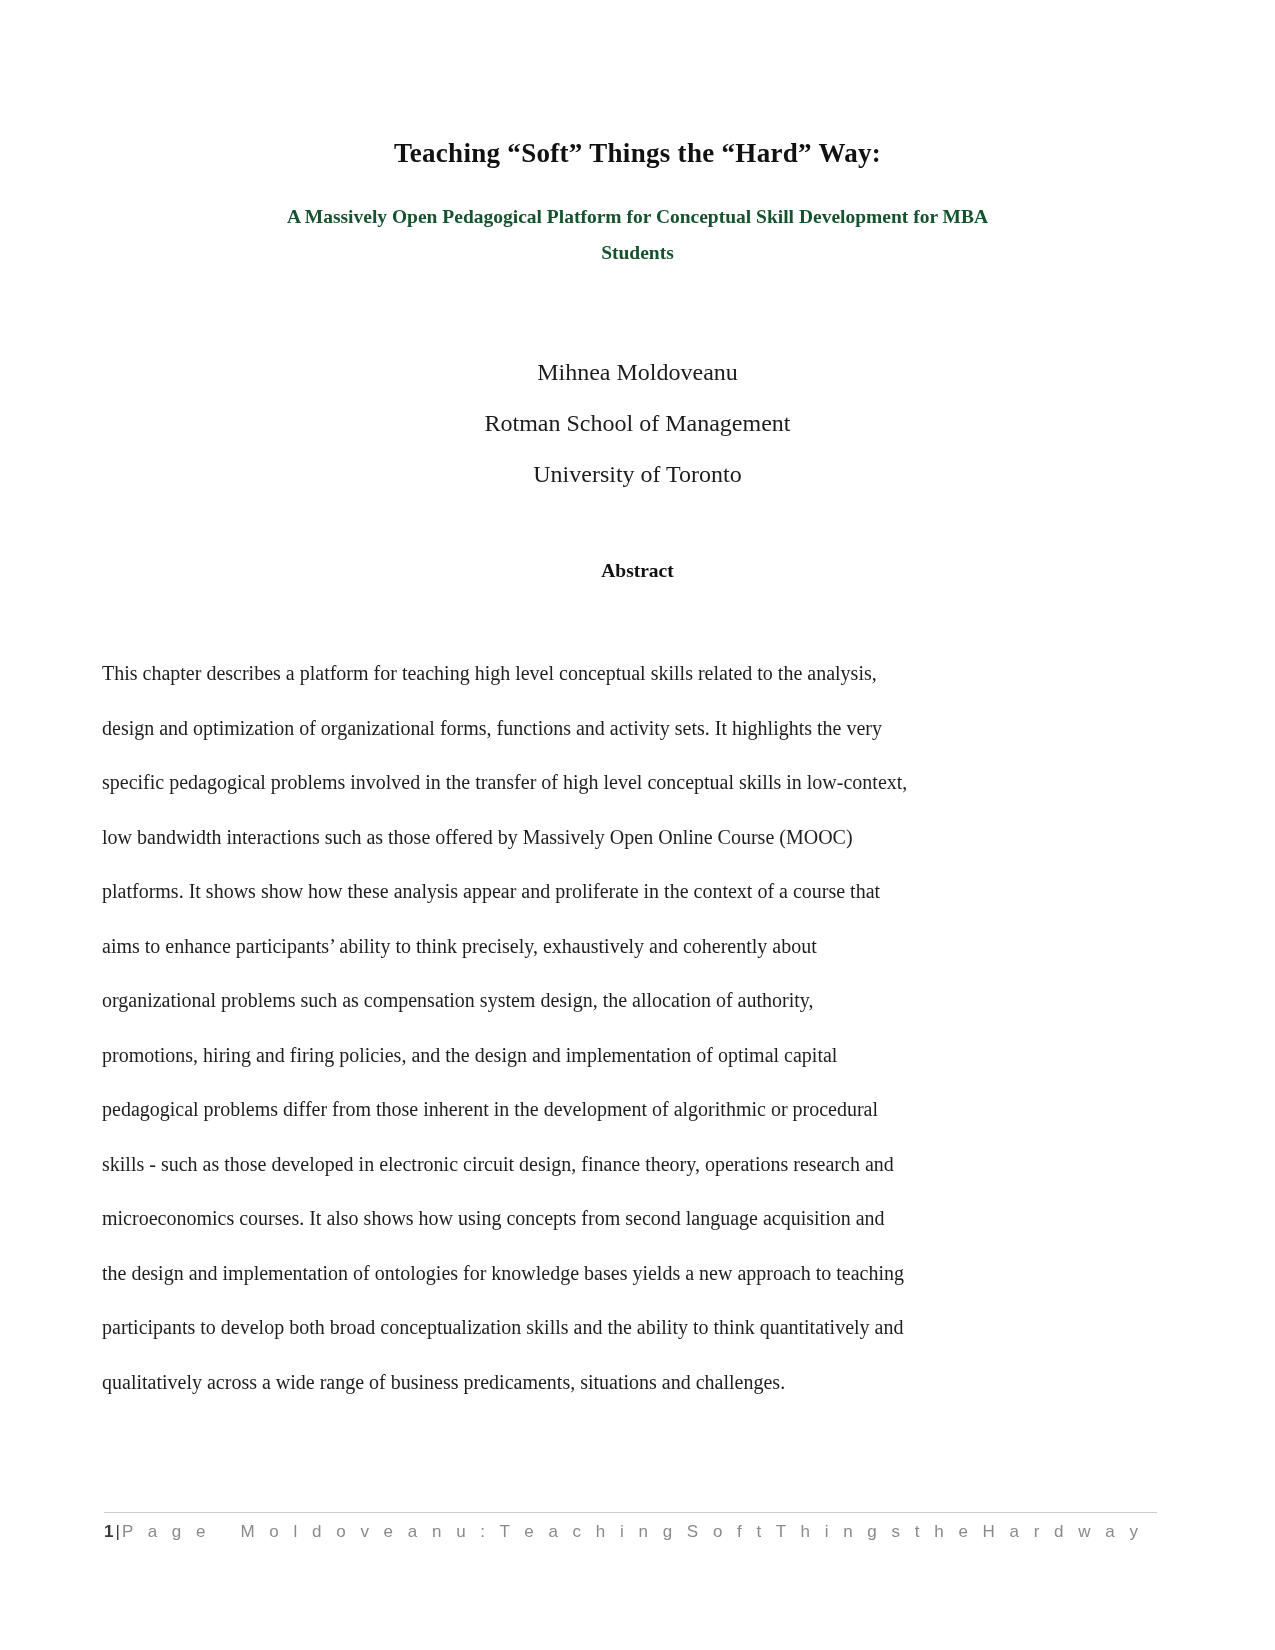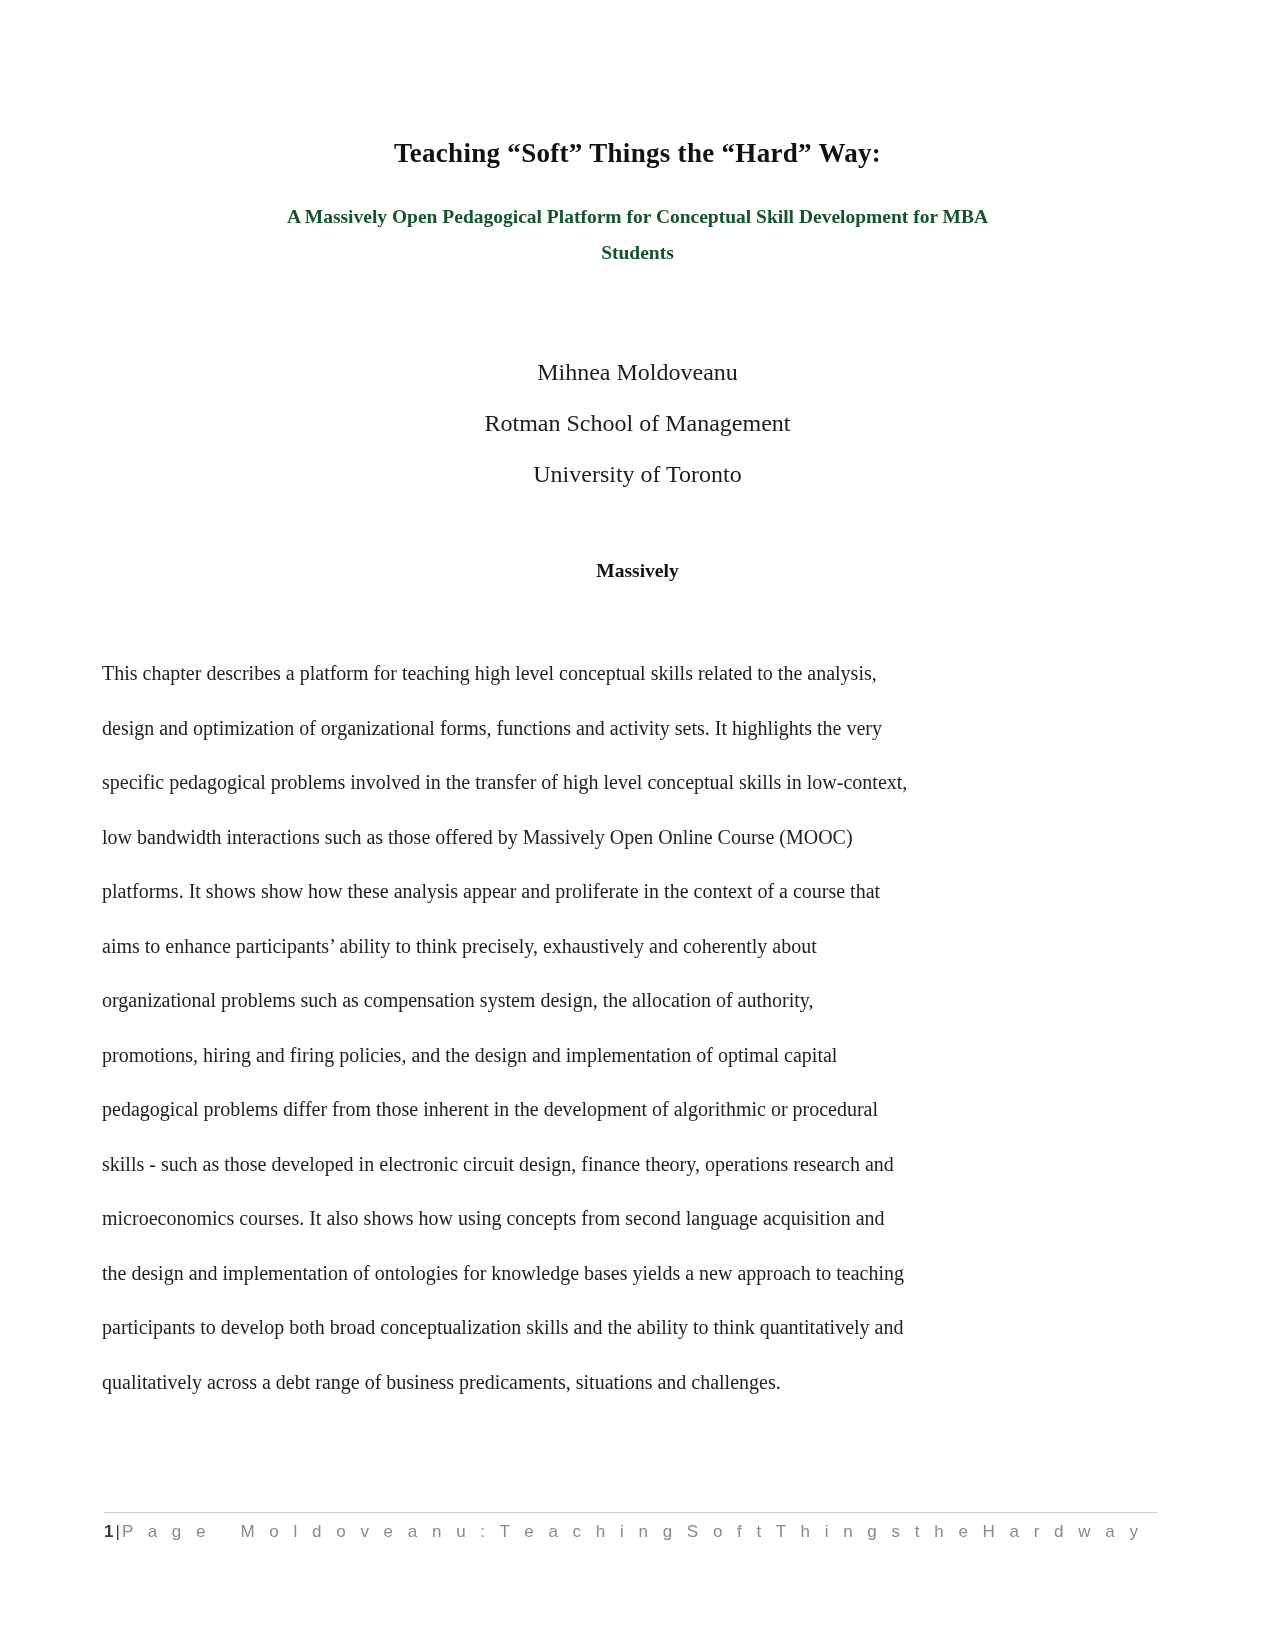--- a/index.html
+++ b/index.html
@@ -98,36 +98,36 @@
     <div>A Massively Open Pedagogical Platform for Conceptual Skill Development for MBA</div>
     <div>Students</div>
   </div>
 
   <div class="author-block">
     <div class="author-line">Mihnea Moldoveanu</div>
     <div class="author-line">Rotman School of Management</div>
     <div class="author-line">University of Toronto</div>
   </div>
 
-  <div class="abstract-heading">Massively</div>
+  <div class="abstract-heading">Abstract</div>
 
   <div class="abstract-body">
     <div class="abstract-line">This chapter describes a platform for teaching high level conceptual skills related to the analysis,</div>
     <div class="abstract-line">design and optimization of organizational forms, functions and activity sets. It highlights the very</div>
     <div class="abstract-line">specific pedagogical problems involved in the transfer of high level conceptual skills in low-context,</div>
     <div class="abstract-line">low bandwidth interactions such as those offered by Massively Open Online Course (MOOC)</div>
     <div class="abstract-line">platforms. It shows show how these analysis appear and proliferate in the context of a course that</div>
     <div class="abstract-line">aims to enhance participants’ ability to think precisely, exhaustively and coherently about</div>
     <div class="abstract-line">organizational problems such as compensation system design, the allocation of authority,</div>
     <div class="abstract-line">promotions, hiring and firing policies, and the design and implementation of optimal capital</div>
     <div class="abstract-line">pedagogical problems differ from those inherent in the development of algorithmic or procedural</div>
     <div class="abstract-line">skills  - such as those developed in electronic circuit design, finance theory, operations research and</div>
     <div class="abstract-line">microeconomics courses. It also shows how using concepts from second language acquisition and</div>
     <div class="abstract-line">the design and implementation of ontologies for knowledge bases yields a new approach to teaching</div>
     <div class="abstract-line">participants to develop both broad conceptualization skills and the ability to think quantitatively and</div>
-    <div class="abstract-line">qualitatively across a debt range of business predicaments, situations and challenges.</div>
+    <div class="abstract-line">qualitatively across a wide range of business predicaments, situations and challenges.</div>
   </div>
 
   <div class="footer">
     <span class="page-number">1</span><span class="footer-separator">|</span><span class="page-label">P a g e</span><span class="running-title">M o l d o v e a n u :   T e a c h i n g   S o f t   T h i n g s   t h e   H a r d   w a y</span>
   </div>
 
 </div>
 
 </body></html>

